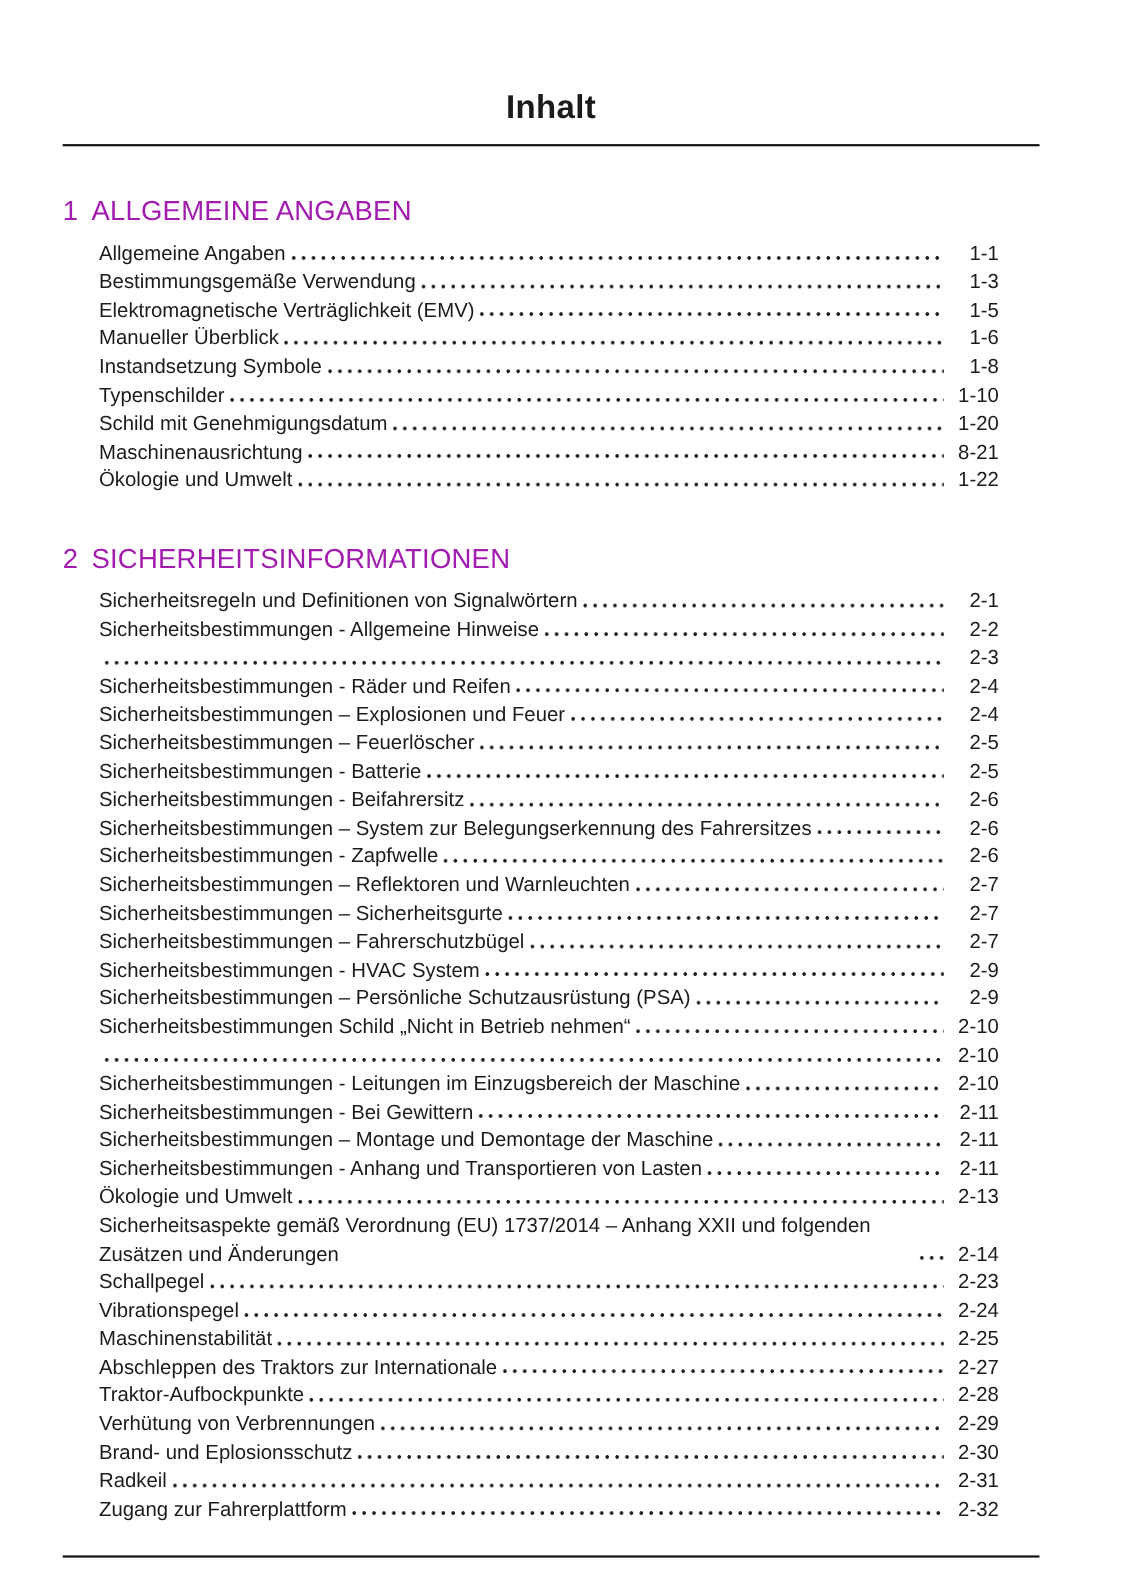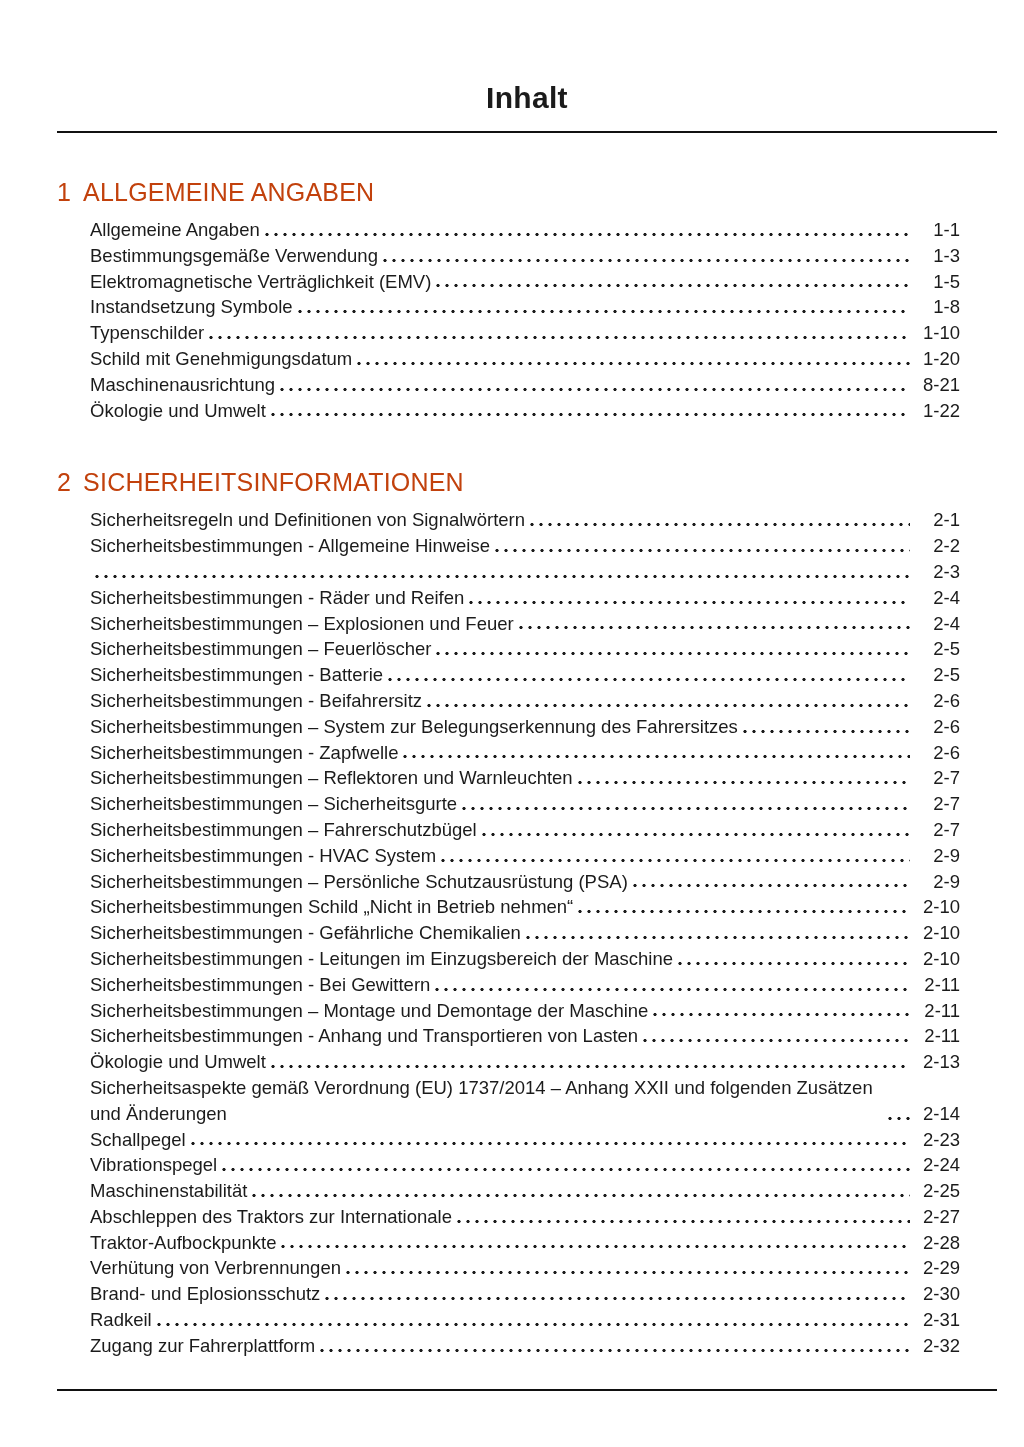--- a/index.html
+++ b/index.html
@@ -7,41 +7,41 @@
     width: 1024px;
     height: 1447px;
     background: #ffffff;
     color: #1b1b1b;
     font-family: "Liberation Sans", sans-serif;
     overflow: hidden;
   }
   .page {
     width: 1024px;
     height: 1447px;
-    padding: 80px 27px 0 57px;
+    padding: 80px 79px 0 57px;
   }
   .doc-title {
     text-align: center;
     font-size: 30px;
     line-height: 36px;
     font-weight: bold;
     letter-spacing: 0.3px;
   }
   .rule {
     border-top: 2px solid #111;
     width: 100%;
   }
   .top-rule { margin-top: 15px; }
   .bottom-rule { margin-top: 30px; }
   .toc-section .section-heading {
     font-size: 25px;
     line-height: 30px;
     font-weight: normal;
     margin: 44px 0 10px 0;
-    color: #c2410c;
+    color: #a21caf;
     letter-spacing: 0.2px;
   }
   .section-number { margin-right: 12px; }
   .entries {
     margin-left: 33px;
     margin-right: 37px;
     font-size: 18.5px;
   }
   .toc-row {
     display: flex;
@@ -89,20 +89,25 @@
     <span class="toc-dots"></span>
     <span class="toc-page">1-3</span>
   </div>
 
   <div class="toc-row">
     <span class="toc-title">Elektromagnetische Verträglichkeit (EMV)</span>
     <span class="toc-dots"></span>
     <span class="toc-page">1-5</span>
   </div>
 
+  <div class="toc-row">
+    <span class="toc-title">Manueller Überblick</span>
+    <span class="toc-dots"></span>
+    <span class="toc-page">1-6</span>
+  </div>
 
   <div class="toc-row">
     <span class="toc-title">Instandsetzung Symbole</span>
     <span class="toc-dots"></span>
     <span class="toc-page">1-8</span>
   </div>
 
   <div class="toc-row">
     <span class="toc-title">Typenschilder</span>
     <span class="toc-dots"></span>
@@ -221,21 +226,20 @@
     <span class="toc-page">2-9</span>
   </div>
 
   <div class="toc-row">
     <span class="toc-title">Sicherheitsbestimmungen Schild „Nicht in Betrieb nehmen“</span>
     <span class="toc-dots"></span>
     <span class="toc-page">2-10</span>
   </div>
 
   <div class="toc-row">
-    <span class="toc-title">Sicherheitsbestimmungen - Gefährliche Chemikalien</span>
     <span class="toc-dots"></span>
     <span class="toc-page">2-10</span>
   </div>
 
   <div class="toc-row">
     <span class="toc-title">Sicherheitsbestimmungen - Leitungen im Einzugsbereich der Maschine</span>
     <span class="toc-dots"></span>
     <span class="toc-page">2-10</span>
   </div>
 

